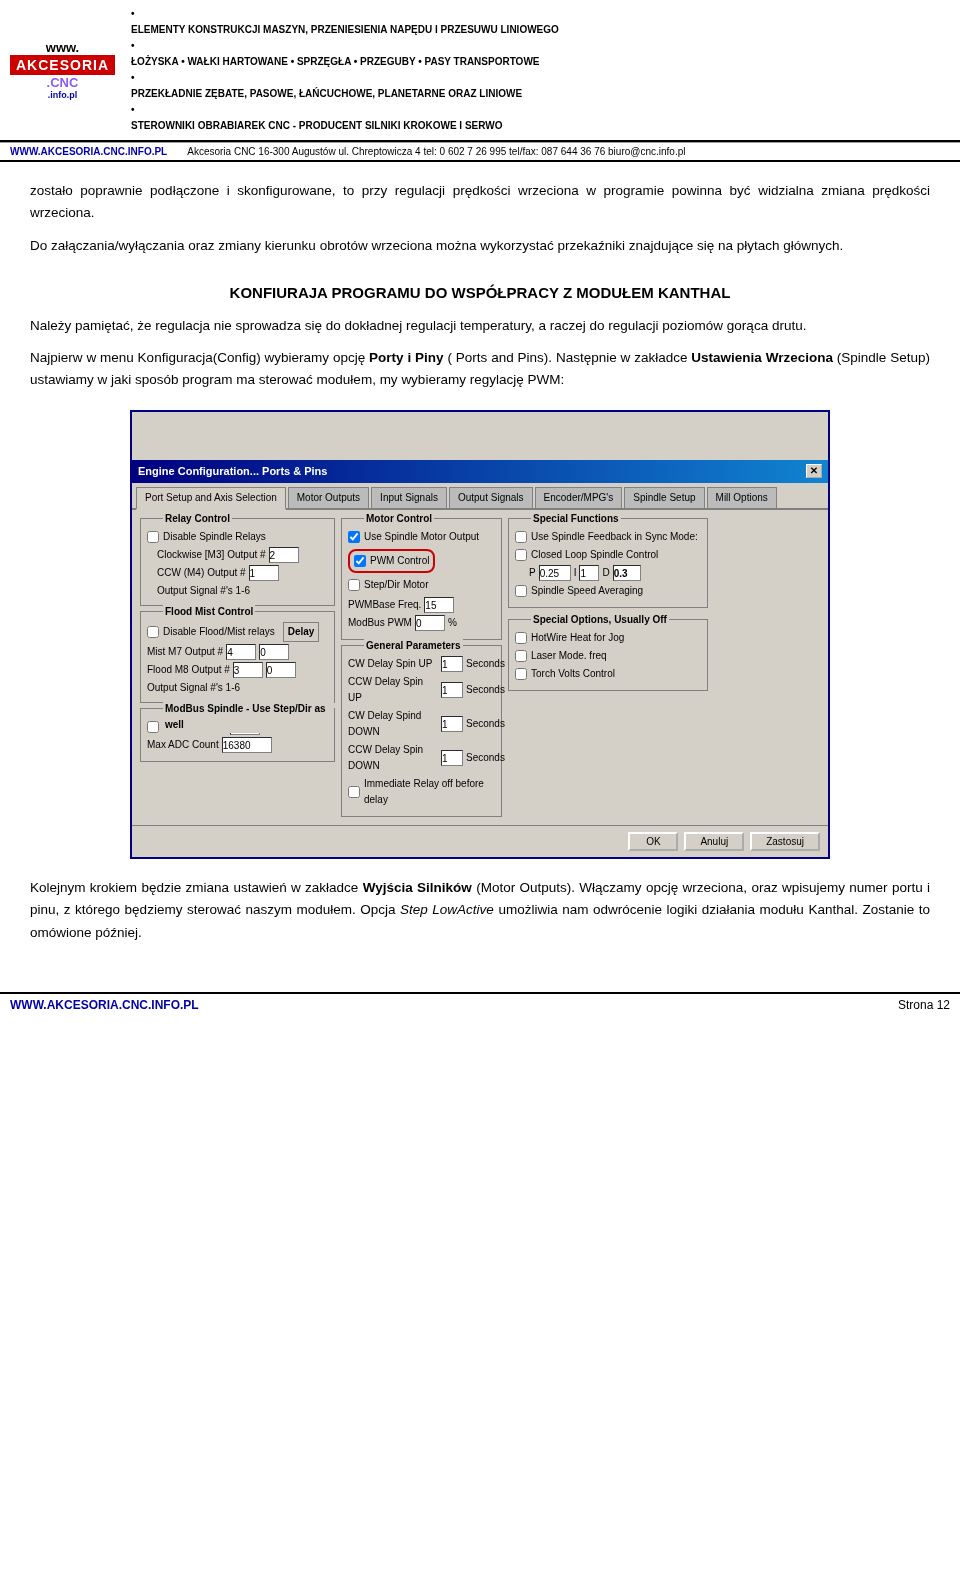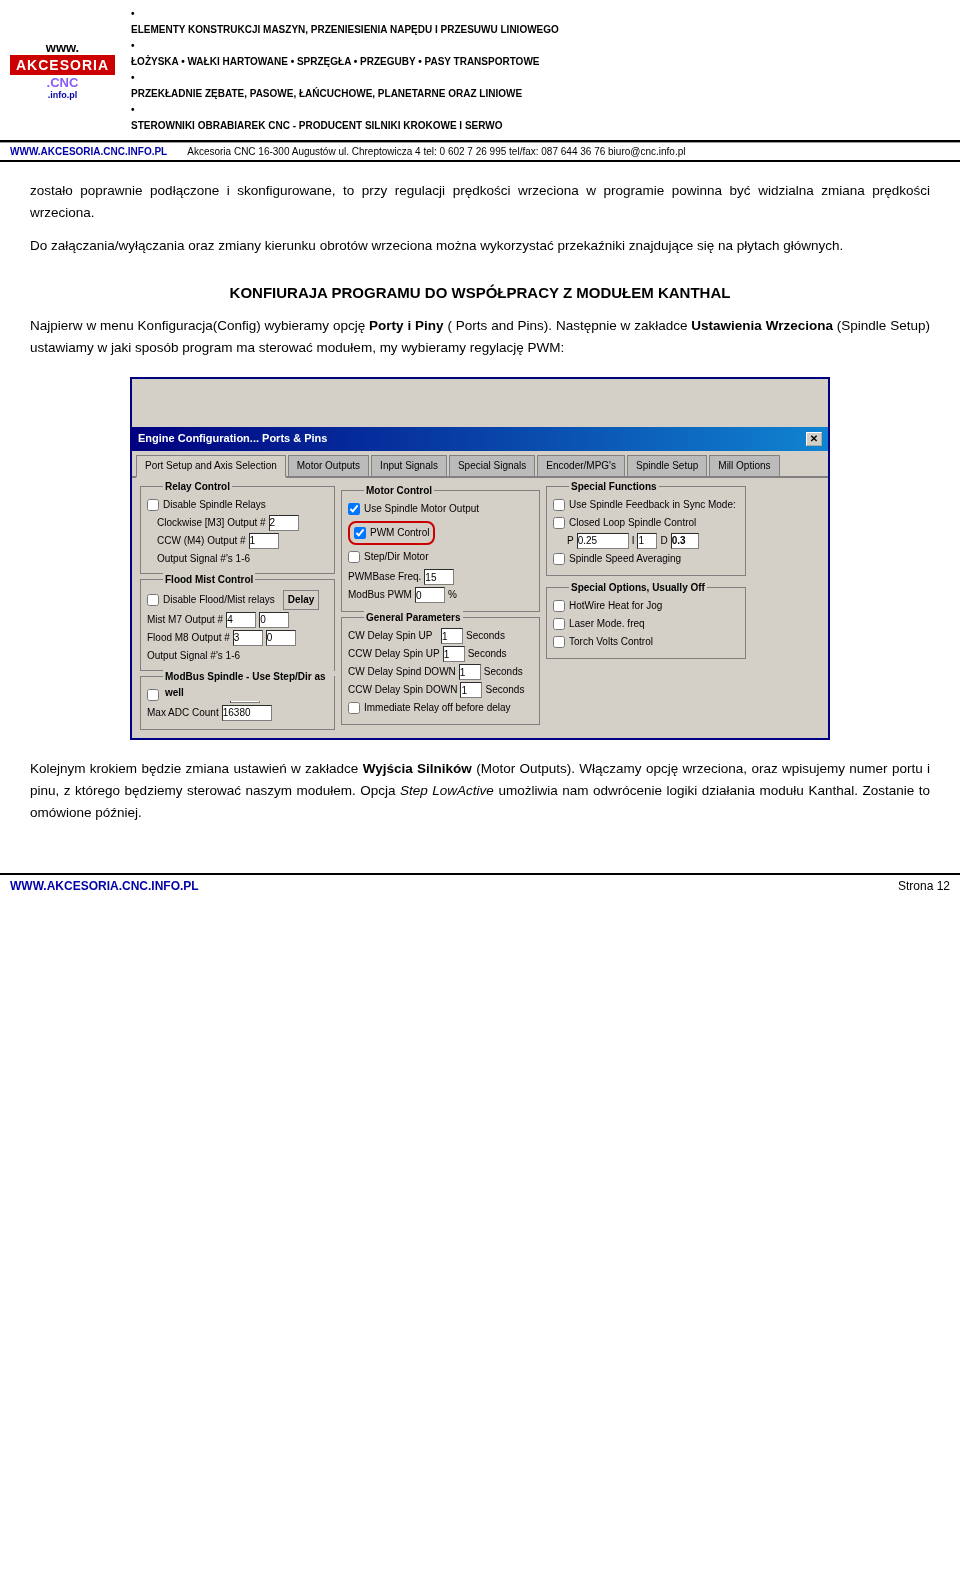--- a/index.html
+++ b/index.html
@@ -140,21 +140,21 @@
       gap: 6px;
     }
 
     
     .panel-col {
       display: flex;
       flex-direction: column;
       gap: 5px;
     }
     .panel-col-left { width: 195px; }
-    .panel-col-mid { width: 199px; justify-content: center; }
+    .panel-col-mid { width: 161px; }
     .panel-col-right { width: 200px; }
 
     .group-box {
       border: 1px solid #808080;
       padding: 4px 6px 6px 6px;
       position: relative;
       background: #d4d0c8;
     }
     .group-box-title {
       position: absolute;
@@ -293,20 +293,23 @@
 </div>
 
 <div class="content">
 
   <p class="article-text">zostało poprawnie podłączone i skonfigurowane, to przy regulacji prędkości wrzeciona w programie powinna być widzialna zmiana prędkości wrzeciona.</p>
 
   <p class="article-text">Do załączania/wyłączania oraz zmiany kierunku obrotów wrzeciona można wykorzystać przekaźniki znajdujące się na płytach głównych.</p>
 
   <div class="section-heading">KONFIURAJA PROGRAMU DO WSPÓŁPRACY Z MODUŁEM KANTHAL</div>
 
+  <p class="article-text">
+    <span>Należy pamiętać, że regulacja nie sprowadza się do dokładnej regulacji temperatury, a raczej do regulacji poziomów gorąca drutu.</span>
+  </p>
 
   <p class="article-text">
     <span>Najpierw w menu Konfiguracja(Config) wybieramy opcję </span><strong>Porty i Piny</strong><span> ( Ports and Pins).</span>
     <span>Następnie w zakładce </span><strong>Ustawienia Wrzeciona</strong><span> (Spindle Setup) ustawiamy w jaki sposób program ma sterować modułem, my wybieramy regylację PWM:</span>
   </p>
 
   <div class="dialog-wrapper">
     <div class="dialog">
 
       <div class="dialog-titlebar">
@@ -318,21 +321,21 @@
         <div class="tab active">
           <span>Port Setup and Axis Selection</span>
         </div>
         <div class="tab">
           <span>Motor Outputs</span>
         </div>
         <div class="tab">
           <span>Input Signals</span>
         </div>
         <div class="tab">
-          <span>Special Signals</span>
+          <span>Output Signals</span>
         </div>
         <div class="tab">
           <span>Encoder/MPG's</span>
         </div>
         <div class="tab">
           <span>Spindle Setup</span>
         </div>
         <div class="tab">
           <span>Mill Options</span>
         </div>
@@ -473,21 +476,21 @@
               <div class="checkbox-row">
                 <input type="checkbox" style="">
                 <label>Use Spindle Feedback in Sync Mode:</label>
               </div>
               <div class="checkbox-row">
                 <input type="checkbox" style="">
                 <label>Closed Loop Spindle Control</label>
               </div>
               <div class="field-row" style="margin-left:14px;">
                 <span style="font-size:10px;">P</span>
-                <input type="text" class="field-input" style="width: 52px;" value="0.25">
+                <input type="text" class="field-input" style="width: 32px;" value="0.25">
                 <span style="font-size:10px;">I</span>
                 <input type="text" class="field-input" style="width: 20px;" value="1">
                 <span style="font-size:10px;">D</span>
                 <input type="text" class="field-input" style="width: 28px; font-weight: bold;" value="0.3">
               </div>
               <div class="checkbox-row">
                 <input type="checkbox" style="">
                 <label>Spindle Speed Averaging</label>
               </div>
             </div>
@@ -508,20 +511,25 @@
                 <input type="checkbox" style="">
                 <label>Torch Volts Control</label>
               </div>
             </div>
           </div>
 
         </div>
 
       </div>
 
+      <div class="dialog-buttons">
+        <button class="win-button">OK</button>
+        <button class="win-button">Anuluj</button>
+        <button class="win-button">Zastosuj</button>
+      </div>
 
     </div>
   </div>
 
   <p class="bottom-text">
     <span>Kolejnym krokiem będzie zmiana ustawień w zakładce </span><strong>Wyjścia Silników</strong><span> (Motor Outputs). Włączamy opcję wrzeciona, oraz wpisujemy numer portu i pinu, z którego będziemy sterować naszym modułem. Opcja </span><em>Step LowActive</em><span> umożliwia nam odwrócenie logiki działania modułu Kanthal. Zostanie to omówione później.</span>
   </p>
 
 </div>
 

